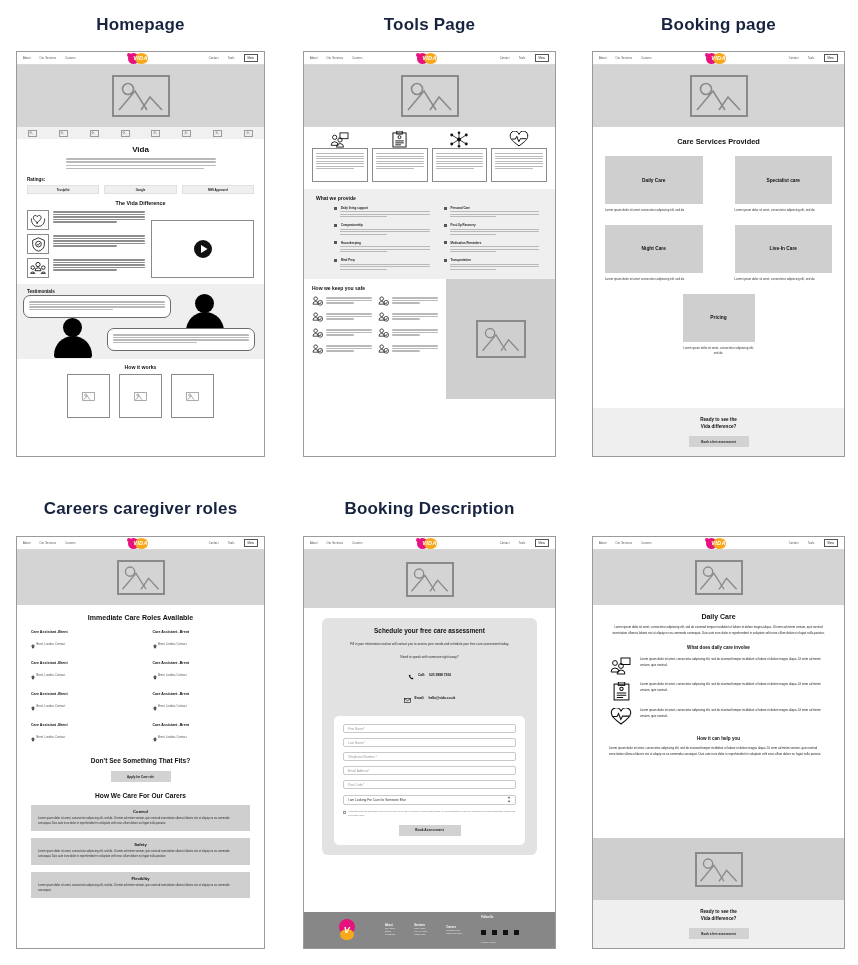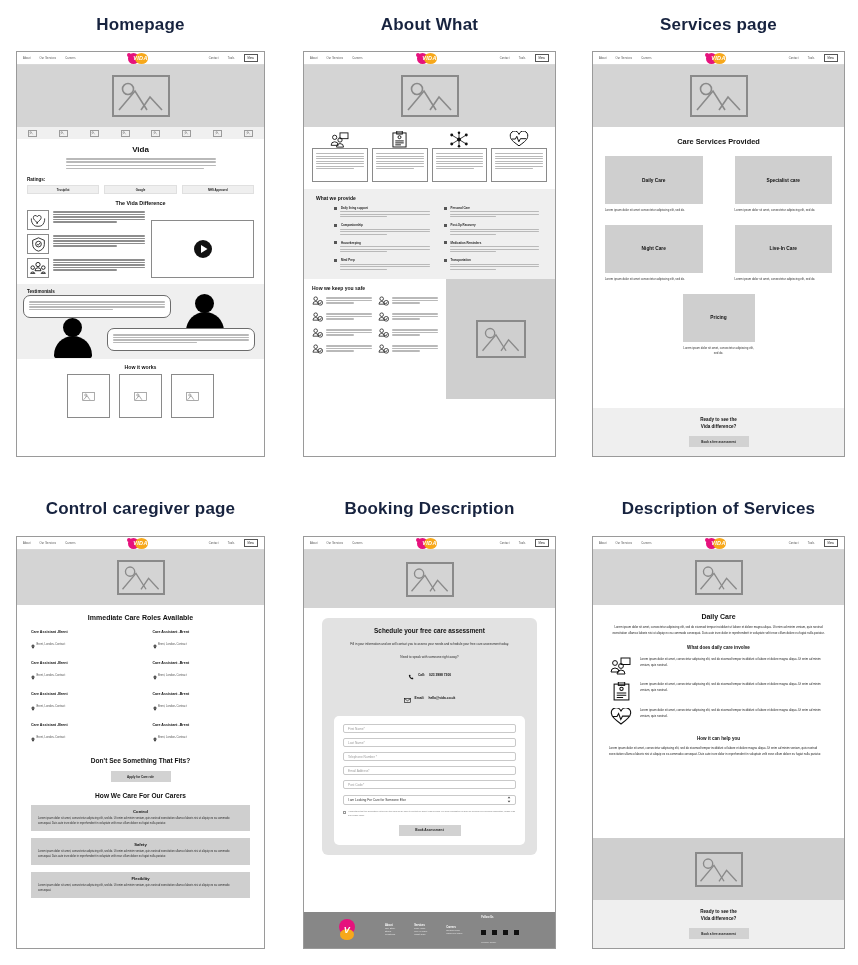--- a/index.html
+++ b/index.html
@@ -364,21 +364,21 @@
               <rect x=".5" y=".5" width="13" height="9" fill="none" stroke="#8a8a8a" stroke-width=".8"></rect>
               <circle cx="4" cy="3.4" r="1.2" fill="none" stroke="#8a8a8a" stroke-width=".8"></circle>
               <path d="M1.5 8.6 L5.5 4.2 L8.5 8.6" fill="none" stroke="#8a8a8a" stroke-width=".8"></path>
             </svg>
           </div>
       </div>
     </div>
   </div>
 
   <div class="cell" style="left:303px;top:16px;width:253px;">
-    <div class="cell-title">About What</div>
+    <div class="cell-title">Tools Page</div>
   </div>
   <div class="frame" style="position:absolute;left:303px;top:51px;width:253px;height:406px;">
 
     <div class="nav">
       <div class="nav-left">
         <span class="nav-link">About</span>
         <span class="nav-link">Our Services</span>
         <span class="nav-link">Careers</span>
       </div>
       <div class="logo">
@@ -730,21 +730,21 @@
               <circle cx="12" cy="10" r="5.5" fill="none" stroke="#8a8a8a" stroke-width="1.6"></circle>
               <path d="M3 31 L19 12 L31 31" fill="none" stroke="#8a8a8a" stroke-width="1.6"></path>
               <path d="M25 31 L34 18 L46 31" fill="none" stroke="#8a8a8a" stroke-width="1.6"></path>
             </svg>
         </div>
       </div>
     </div>
   </div>
 
   <div class="cell" style="left:592px;top:16px;width:253px;">
-    <div class="cell-title">Services page</div>
+    <div class="cell-title">Booking page</div>
   </div>
   <div class="frame" style="position:absolute;left:592px;top:51px;width:253px;height:406px;">
 
     <div class="nav">
       <div class="nav-left">
         <span class="nav-link">About</span>
         <span class="nav-link">Our Services</span>
         <span class="nav-link">Careers</span>
       </div>
       <div class="logo">
@@ -804,21 +804,21 @@
     </div>
 
     <div class="cta-band" style="position:absolute;left:0;bottom:0;width:100%;height:48px;">
       <div style="font-size:4.6px;font-weight:700;color:#111;">Ready to see the</div>
       <div style="font-size:4.6px;font-weight:700;color:#111;margin-top:2px;">Vida difference?</div>
       <div class="btn-grey" style="margin-top:7px;width:60px;height:11px;font-size:3px;">Book a free assessment</div>
     </div>
   </div>
 
   <div class="cell" style="left:16px;top:500px;width:249px;">
-    <div class="cell-title">Control caregiver page</div>
+    <div class="cell-title">Careers caregiver roles</div>
   </div>
   <div class="frame" style="position:absolute;left:16px;top:536px;width:249px;height:413px;">
 
     <div class="nav">
       <div class="nav-left">
         <span class="nav-link">About</span>
         <span class="nav-link">Our Services</span>
         <span class="nav-link">Careers</span>
       </div>
       <div class="logo">
@@ -1065,23 +1065,20 @@
           <span class="soc"></span>
           <span class="soc"></span>
           <span class="soc"></span>
           <span class="soc"></span>
         </div>
         <div class="fcol-l" style="margin-top:2px;">Privacy Policy</div>
       </div>
     </div>
   </div>
 
-  <div class="cell" style="left:592px;top:500px;width:253px;">
-    <div class="cell-title">Description of Services</div>
-  </div>
   <div class="frame" style="position:absolute;left:592px;top:536px;width:253px;height:413px;">
 
     <div class="nav">
       <div class="nav-left">
         <span class="nav-link">About</span>
         <span class="nav-link">Our Services</span>
         <span class="nav-link">Careers</span>
       </div>
       <div class="logo">
         <div class="blob-a"></div>

